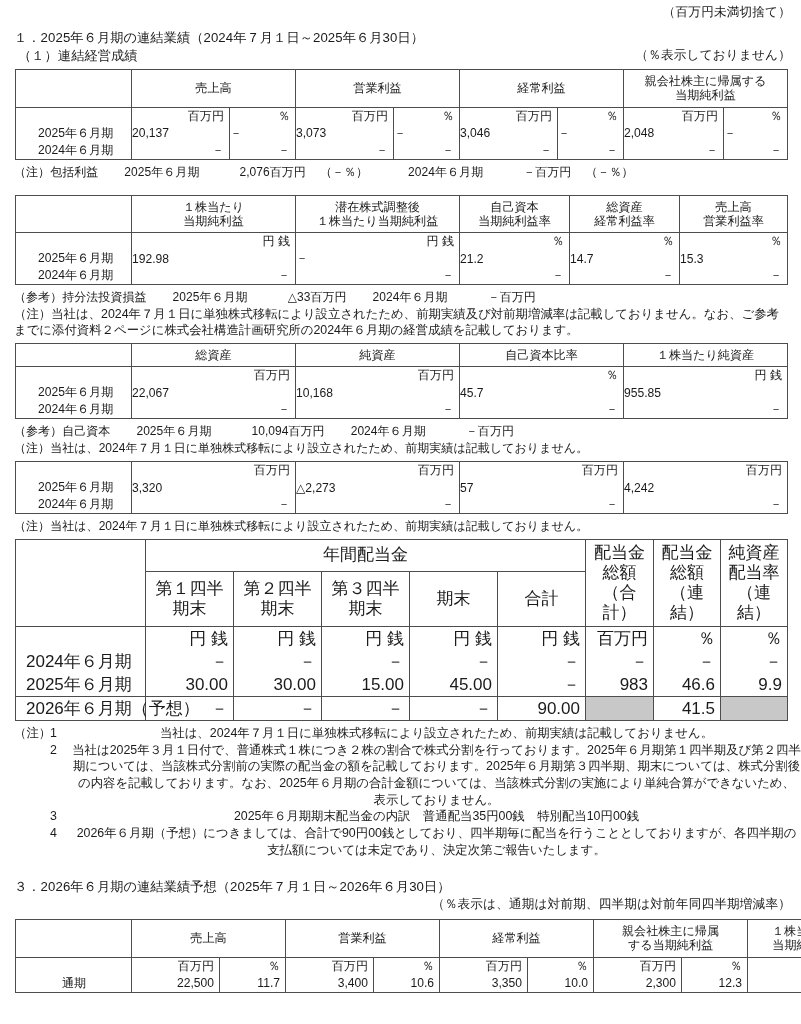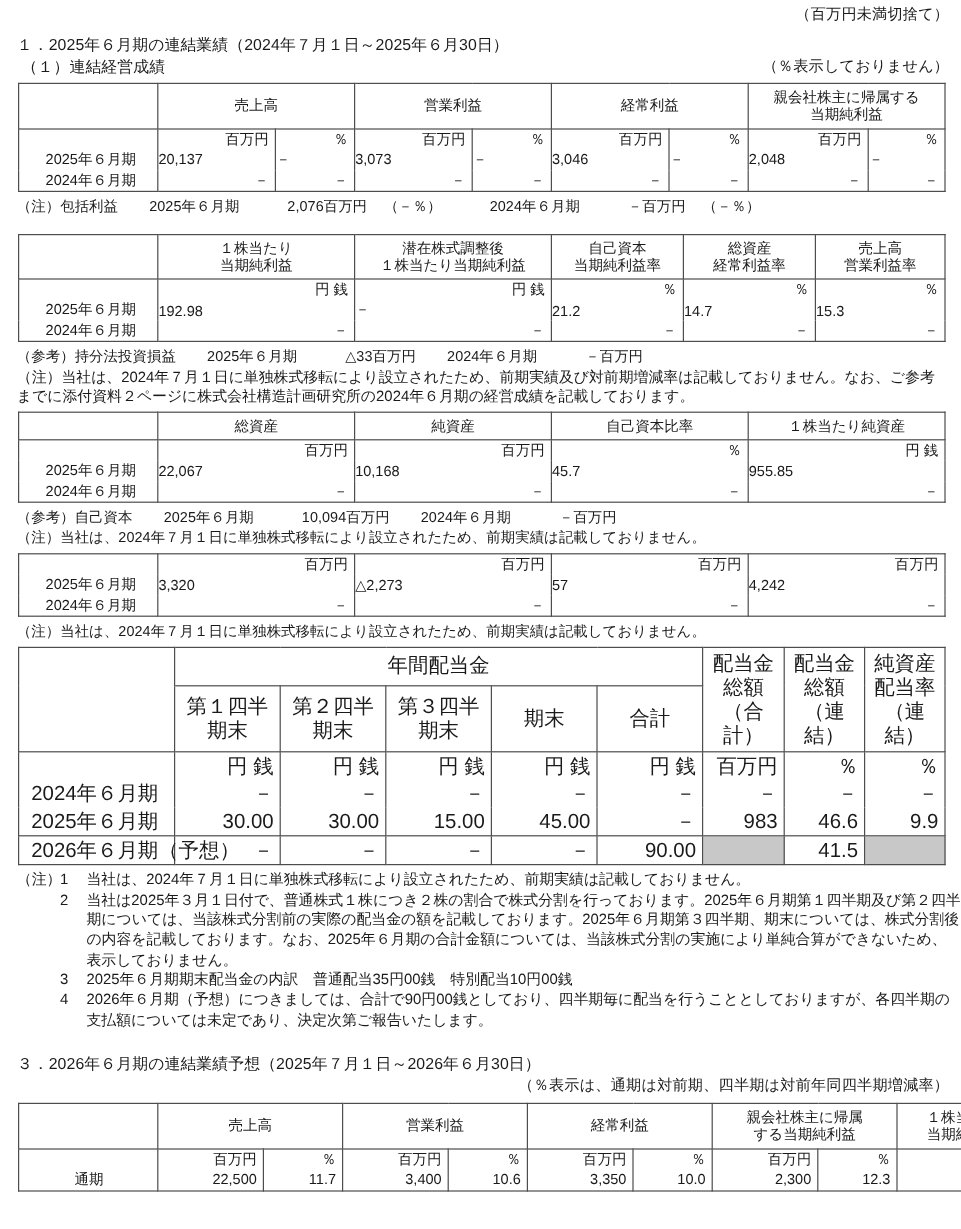--- a/index.html
+++ b/index.html
@@ -153,21 +153,21 @@
     display: flex;
     align-items: flex-start;
   }
   .noteitem .marker {
     flex: 0 0 auto;
     white-space: nowrap;
   }
   .noteitem .mk-paren { width: 36px; }
   .noteitem .mk-num { width: 22px; text-align: left; }
   .noteitem .mk-blank { width: 36px; }
-  .noteitem .ntext { flex: 1 1 auto; }
+  .noteitem .ntext { flex: 1 1 auto; text-align: center; }
 
   .inline-gap-sm { display:inline-block; width: 14px; }
   .inline-gap-md { display:inline-block; width: 26px; }
   .inline-gap-lg { display:inline-block; width: 40px; }
 </style>
 </head>
 <body>
 
 <div class="page">
 

